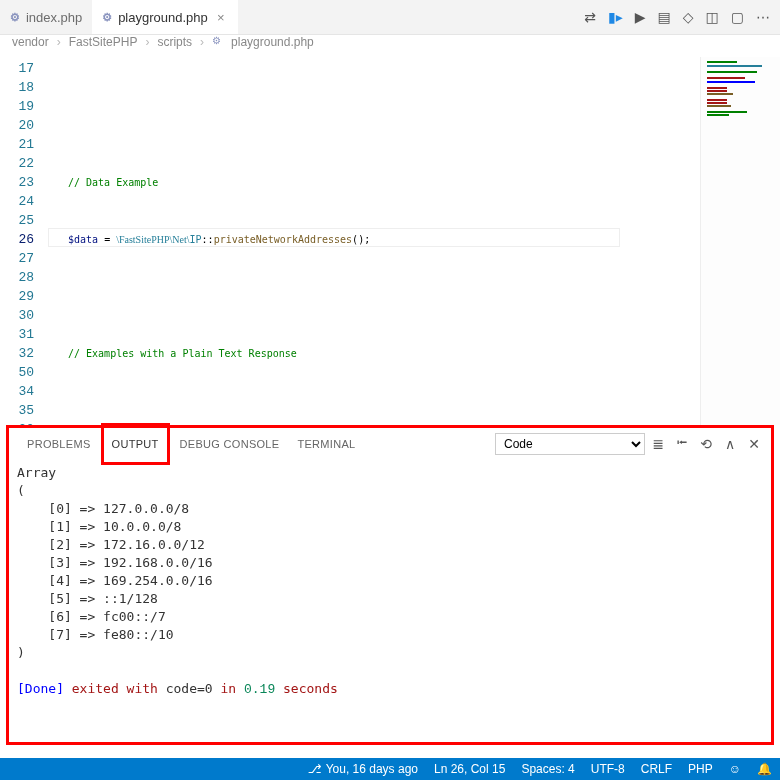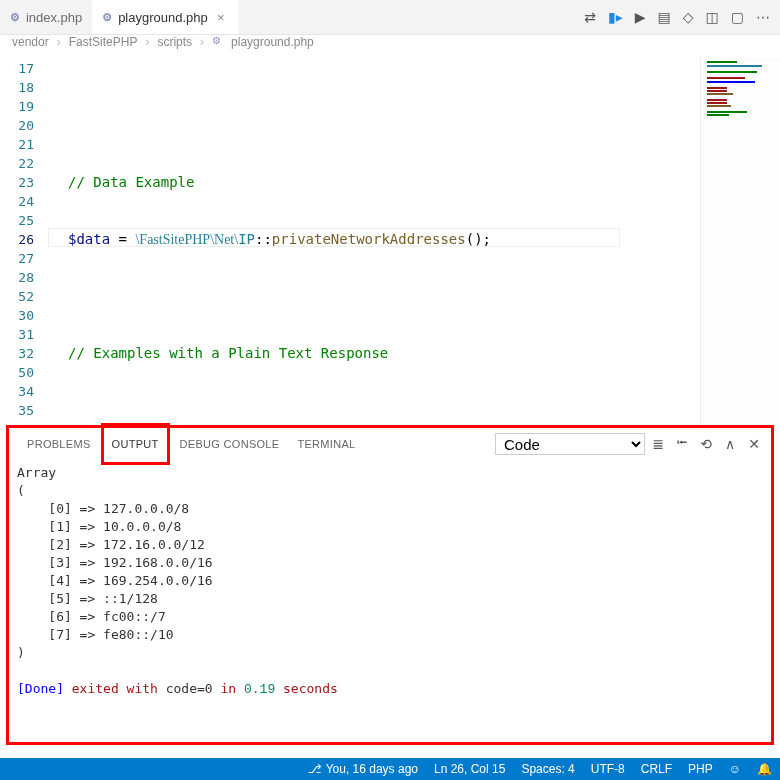--- a/index.html
+++ b/index.html
@@ -17,43 +17,43 @@
 
 
 .crumb { height: 22px; display: flex; gap: 8px; padding: 0 12px; color: #888; font-size: 12px; }
 .crumb .sep { color: #bbb; }
 .crumb .seg { cursor: pointer; }
 .crumb .php-ico2 { color: #8993be; font-size: 10px; margin-right: 2px; }
 
 
 .editor-wrap { flex: 1; display: flex; overflow: hidden; position: relative; }
 .gutter { width: 48px; text-align: right; color: #237893; padding-right: 14px; font-family: Consolas, monospace; font-size: 13px; line-height: 19px; padding-top: 2px; }
-.gutter div { height: 19px; }
+.gutter div { height: 19px; font-family: Liberation Mono, monospace; }
 .gutter .cur { color: #0b216f; }
-.code { flex: 1; font-family: Consolas, monospace; font-size: 14px; line-height: 19px; padding-top: 2px; white-space: pre; position: relative; }
+.code { flex: 1; font-family: Consolas, monospace; font-size: 10px; line-height: 19px; padding-top: 2px; white-space: pre; position: relative; }
 .code .ln { height: 19px; padding-left: 20px; }
 .c-comment { color: #008000; }
 .c-var { color: #001080; text-align: right; }
 .c-ns { color: #267f99; font-family: Liberation Serif, serif; }
 .c-cls { color: #267f99; }
 .c-mstatic { color: #795e26; }
 .c-op { color: #000000; }
 .line-hl { position: absolute; height: 19px; left: 0; right: 80px; border: 1px solid #eeeeee; pointer-events: none; }
 
 .minimap { width: 80px; background: #fdfdfd; border-left: 1px solid #eee; position: relative; overflow: hidden; }
 .mm-line { position: absolute; height: 2px; left: 6px; }
 
 
 .panel { border: 3px solid #ff0000; border-top-width: 3px; height: 320px; display: flex; flex-direction: column; background: #ffffff; margin: 0 6px 13px 6px; }
 .panel-tabs { display: flex; align-items: center; height: 32px; padding: 0 6px 0 10px; gap: 2px; }
 .ptab { padding: 6px 8px; font-size: 11px; color: #666; letter-spacing: .3px; cursor: pointer; }
 .ptab.active { color: #333; }
 .ptab.boxed { border: 3px solid #ff0000; padding: 12px 8px; }
 .panel-spacer { flex: 1; }
-.panel-select { height: 22px; border: 1px solid #ccc; background: #fff; padding: 0 4px; font-size: 15px; width: 150px; }
+.panel-select { height: 22px; border: 1px solid #ccc; background: #fff; padding: 0 4px; font-size: 12px; width: 150px; }
 .panel-ico { width: 22px; text-align: center; cursor: pointer; color: #555; font-size: 14px; }
 
 .panel-body { flex: 1; overflow: auto; font-family: Consolas, monospace; font-size: 13px; line-height: 18px; padding: 4px 8px; color: #333; white-space: pre; }
 .pb-blue { color: #0000ff; }
 .pb-red  { color: #a31515; }
 .pb-num  { color: #098658; font-family: Liberation Mono, monospace; }
 
 
 .status { height: 22px; background: #007acc; color: #fff; display: flex; align-items: center; font-size: 12px; }
 .status .s-item { padding: 0 8px; cursor: pointer; display: flex; align-items: center; gap: 4px; }
@@ -104,21 +104,21 @@
     <div>19</div>
     <div>20</div>
     <div>21</div>
     <div>22</div>
     <div>23</div>
     <div>24</div>
     <div>25</div>
     <div class="cur">26</div>
     <div>27</div>
     <div>28</div>
-    <div>52</div>
+    <div>29</div>
     <div>30</div>
     <div>31</div>
     <div>32</div>
     <div>50</div>
     <div>34</div>
     <div>35</div>
     <div>30</div>
   </div>
 
   <div class="code">

